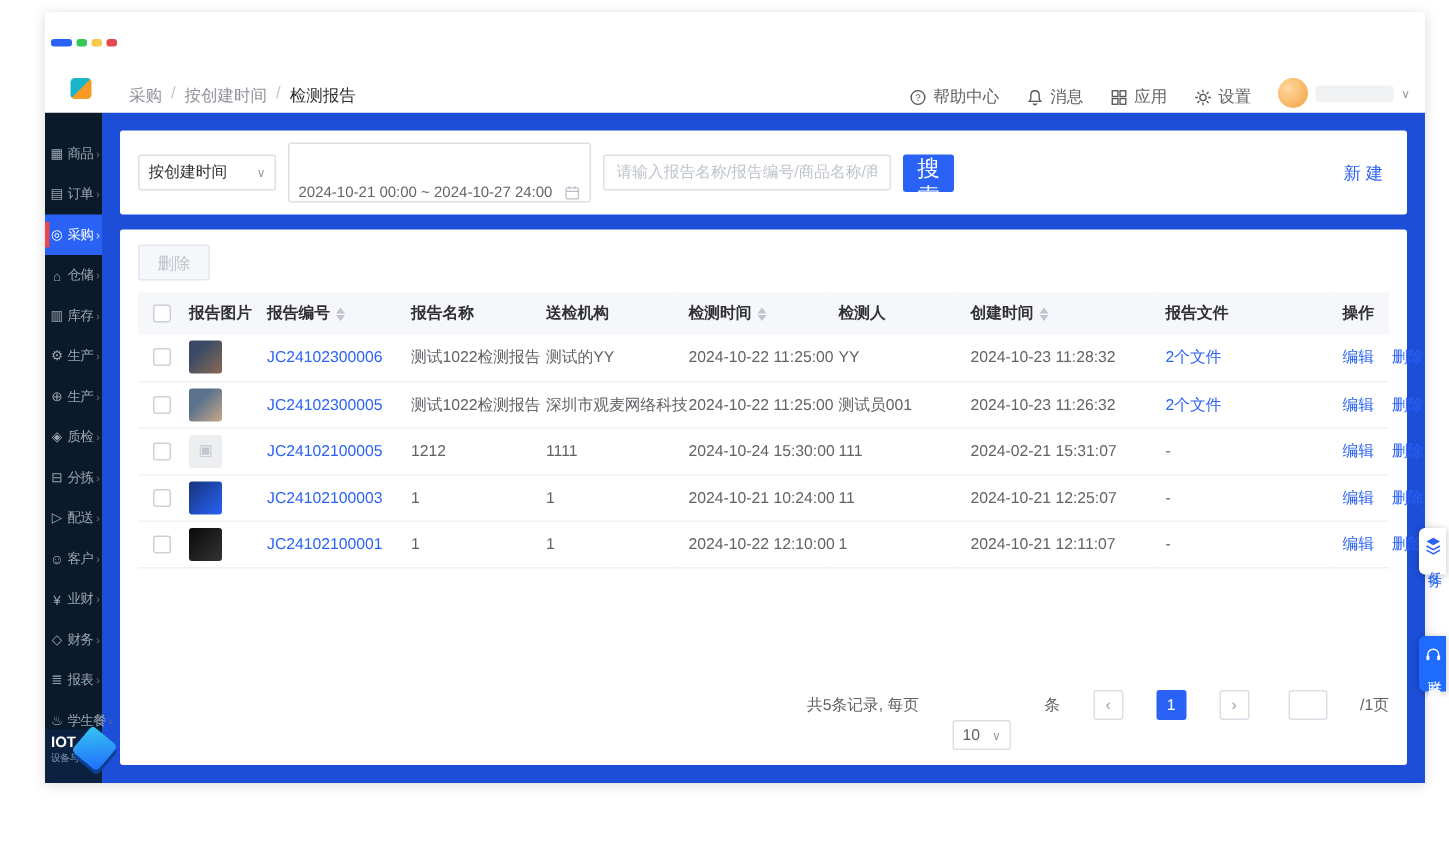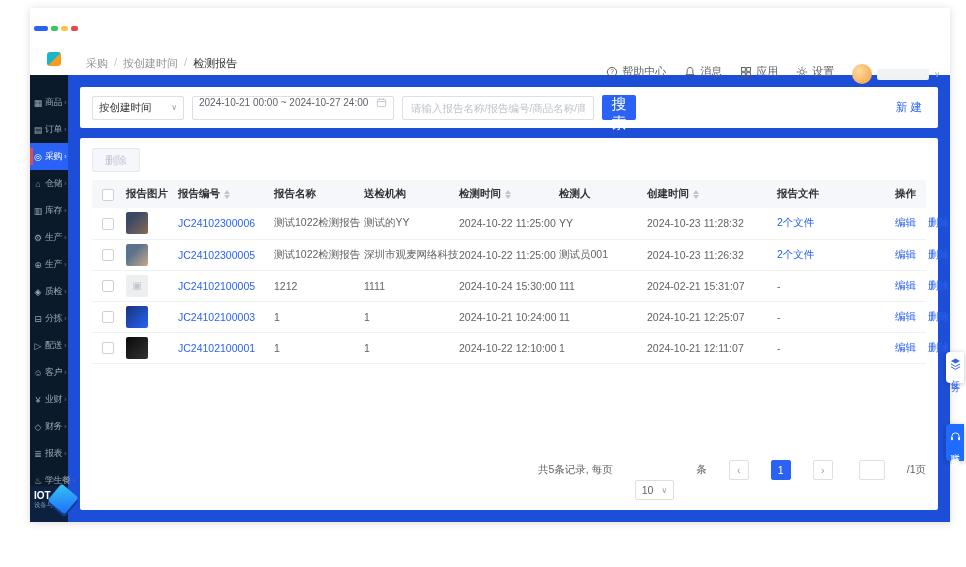--- a/index.html
+++ b/index.html
@@ -14,21 +14,21 @@
   .logo .dash { height:5px; border-radius:2px; }
   .logo .d1 { width:14px; background:#2a62f6; }
   .logo .d2 { width:7px; background:#35c759; }
   .logo .d3 { width:7px; background:#f7c948; }
   .logo .d4 { width:7px; background:#e5484d; }
   .logo-mark { position:absolute; left:17px; top:44px; width:14px; height:14px; border-radius:3px;
     background:linear-gradient(135deg,#19b5c8 0 50%, #f59a23 50% 100%); }
   .breadcrumb { position:absolute; left:56px; top:48px; font-size:11px; color:#909399; display:flex; gap:6px; }
   .bc-item.last { color:#303133; }
   .bc-sep { color:#c0c4cc; }
-  .header-right { position:absolute; right:10px; top:56px; display:flex; align-items:flex-start; gap:18px;
+  .header-right { position:absolute; right:10px; top:44px; display:flex; align-items:flex-end; gap:18px;
     font-size:11px; color:#606266; }
   .hnav { display:flex; align-items:center; gap:4px; cursor:pointer; }
   .user { display:flex; align-items:center; gap:5px; }
   .avatar { width:20px; height:20px; border-radius:50%;
     background:radial-gradient(circle at 35% 35%, #ffd9a0, #f2a03d); display:inline-block; }
   .user-redact { width:52px; height:11px; background:#f1f2f4; border-radius:2px; display:inline-block; }
   .caret { color:#999; font-size:8px; }
 
   
   .side { position:absolute; left:0; top:67px; bottom:0; width:38px; background:#0b1a2b; z-index:2; overflow:visible; }
@@ -47,22 +47,22 @@
   .iot-cube { position:absolute; left:22px; top:2px; width:22px; height:22px; transform:rotate(40deg);
     background:linear-gradient(135deg,#36c6f0,#1f6bff); border-radius:3px; box-shadow:2px 2px 0 #0d3e8f; z-index:4; }
 
   
   .content { position:absolute; left:38px; top:67px; right:0; bottom:0; background:#1d4ed8;
     padding:12px; display:flex; flex-direction:column; }
   .filter-card { background:#fff; border-radius:2px; padding:8px 12px; display:flex; align-items:center;
     gap:8px; flex:none; }
   .select { width:92px; height:24px; border:1px solid #dcdfe6; border-radius:2px; display:flex;
     align-items:center; justify-content:space-between; padding:0 6px; font-size:10.5px; color:#303133; cursor:pointer; }
-  .daterange { width:202px; height:24px; border:1px solid #dcdfe6; border-radius:2px; display:flex;
-    align-items:flex-start; justify-content:space-between; padding:0 6px; font-size:10px; color:#606266; cursor:pointer; white-space:nowrap; }
+  .daterange { width:202px; height:40px; border:1px solid #dcdfe6; border-radius:2px; display:flex;
+    align-items:flex-end; justify-content:space-between; padding:0 6px; font-size:10px; color:#606266; cursor:pointer; white-space:nowrap; }
   .inp { height:24px; border:1px solid #dcdfe6; border-radius:2px; padding:0 8px; font-size:10.5px;
     color:#303133; font-family:inherit; }
   .inp::placeholder { color:#bfc4cc; }
   .inp-kw { width:192px; }
   .inp-att { width:150px; }
   .btn-primary { height:25px; width:34px; background:#2a62f6; color:#fff; border:none; border-radius:2px;
     font-size:15px; cursor:pointer; font-family:inherit; }
   .spacer { flex:1; }
   .btn-text { background:none; border:none; color:#2a62f6; font-size:11.5px; cursor:pointer; font-family:Liberation Sans, sans-serif; padding:0 4px; }
 

